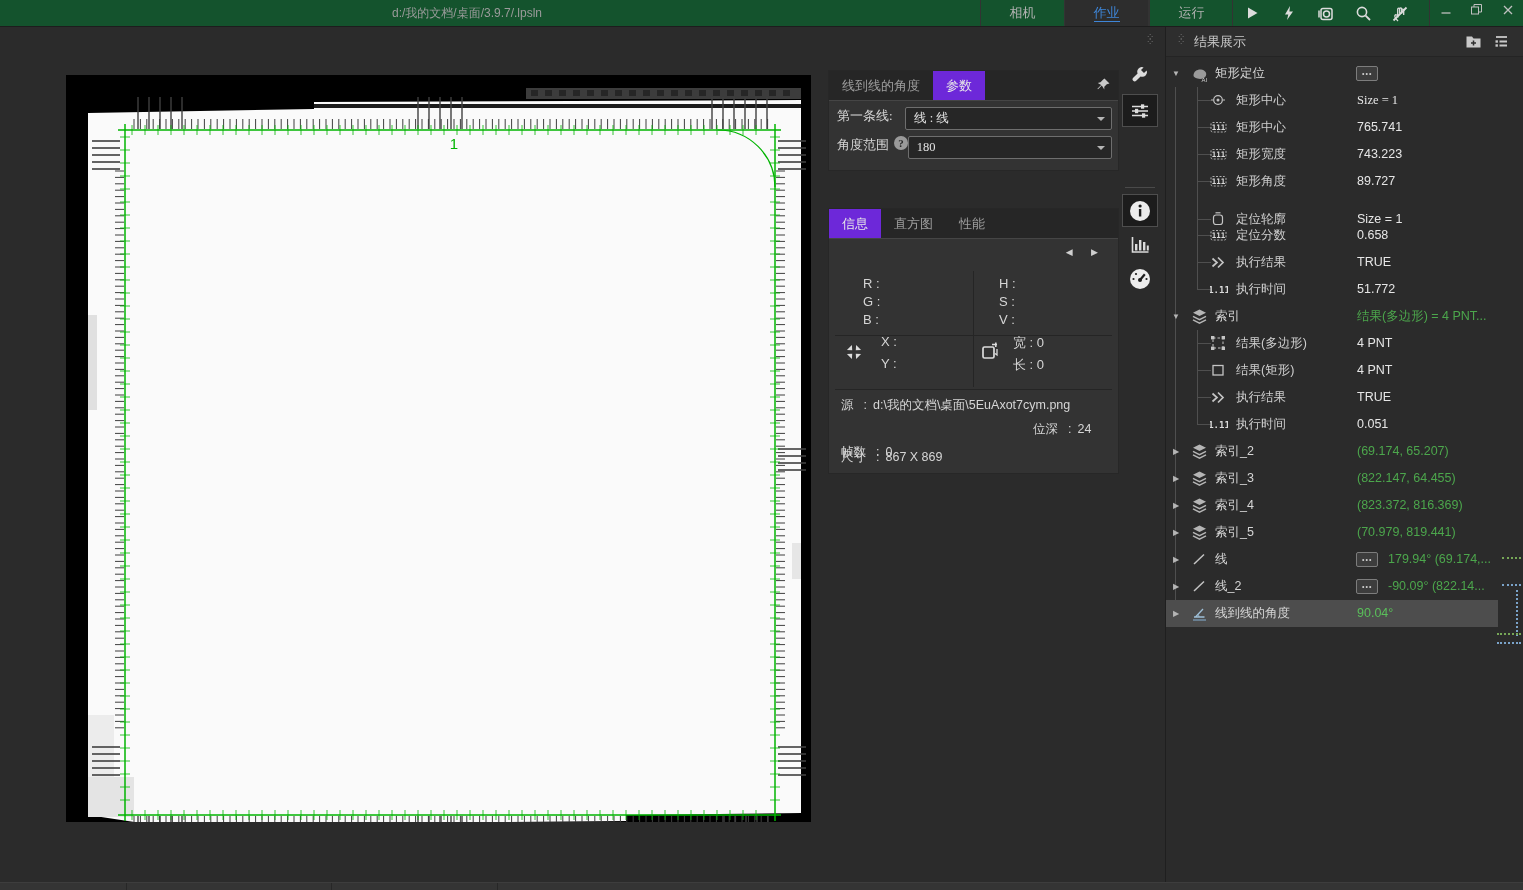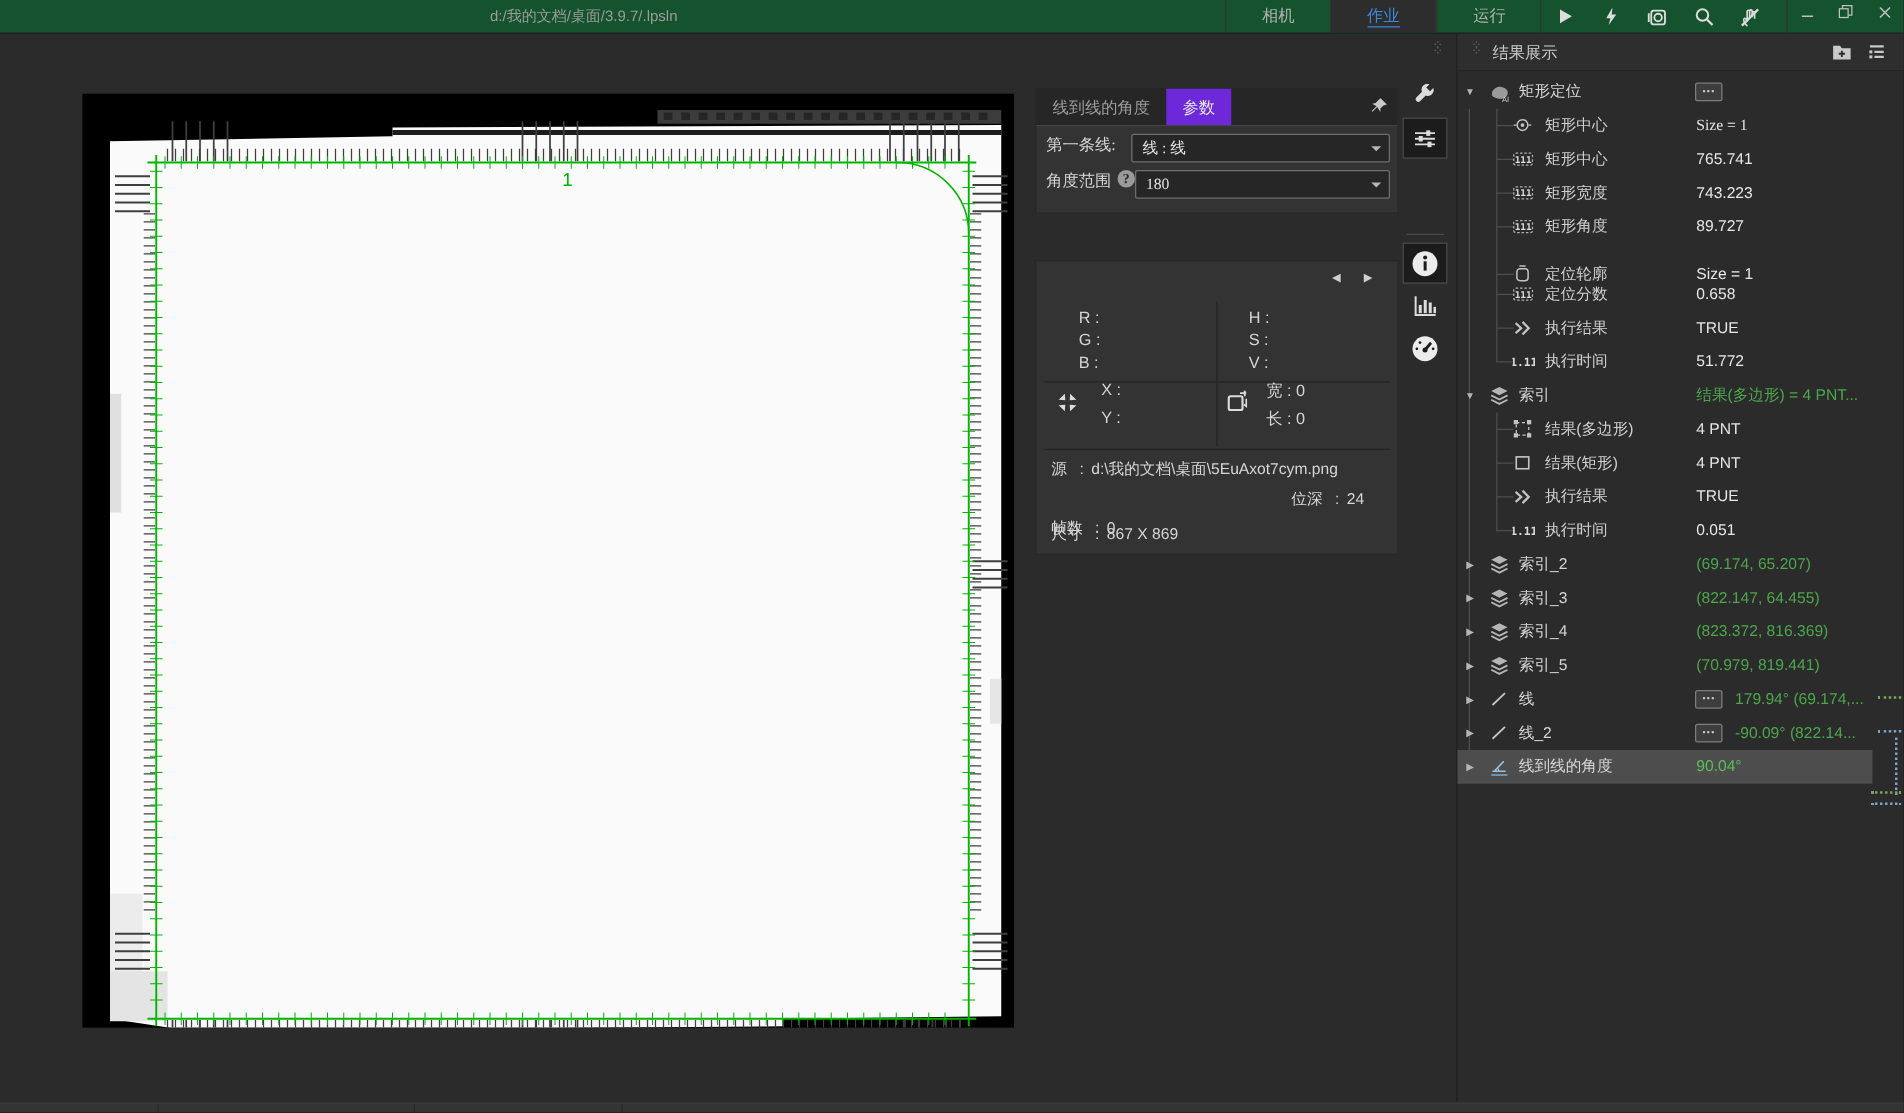--- a/index.html
+++ b/index.html
@@ -826,20 +826,25 @@
         </div>
         <div class="prow">
           <span class="plabel">角度范围</span>
           <span class="help">?</span>
           <div class="pselect">180<span class="chev"></span></div>
         </div>
       </div>
   </div>
 
   <div class="panel" style="left:828px;top:208px;width:289px;">
+    <div class="ptabbar" id="itabs">
+        <div class="ptab active">信息</div>
+        <div class="ptab">直方图</div>
+        <div class="ptab">性能</div>
+      </div>
     <div class="ibody">
       <div class="inav">
         <span>◀</span>
         <span>▶</span>
       </div>
       <div class="vdiv"></div>
       <div class="col" style="left:34px;top:36px;" id="rgbcol">
           <div>R :</div>
           <div>G :</div>
           <div>B :</div>

